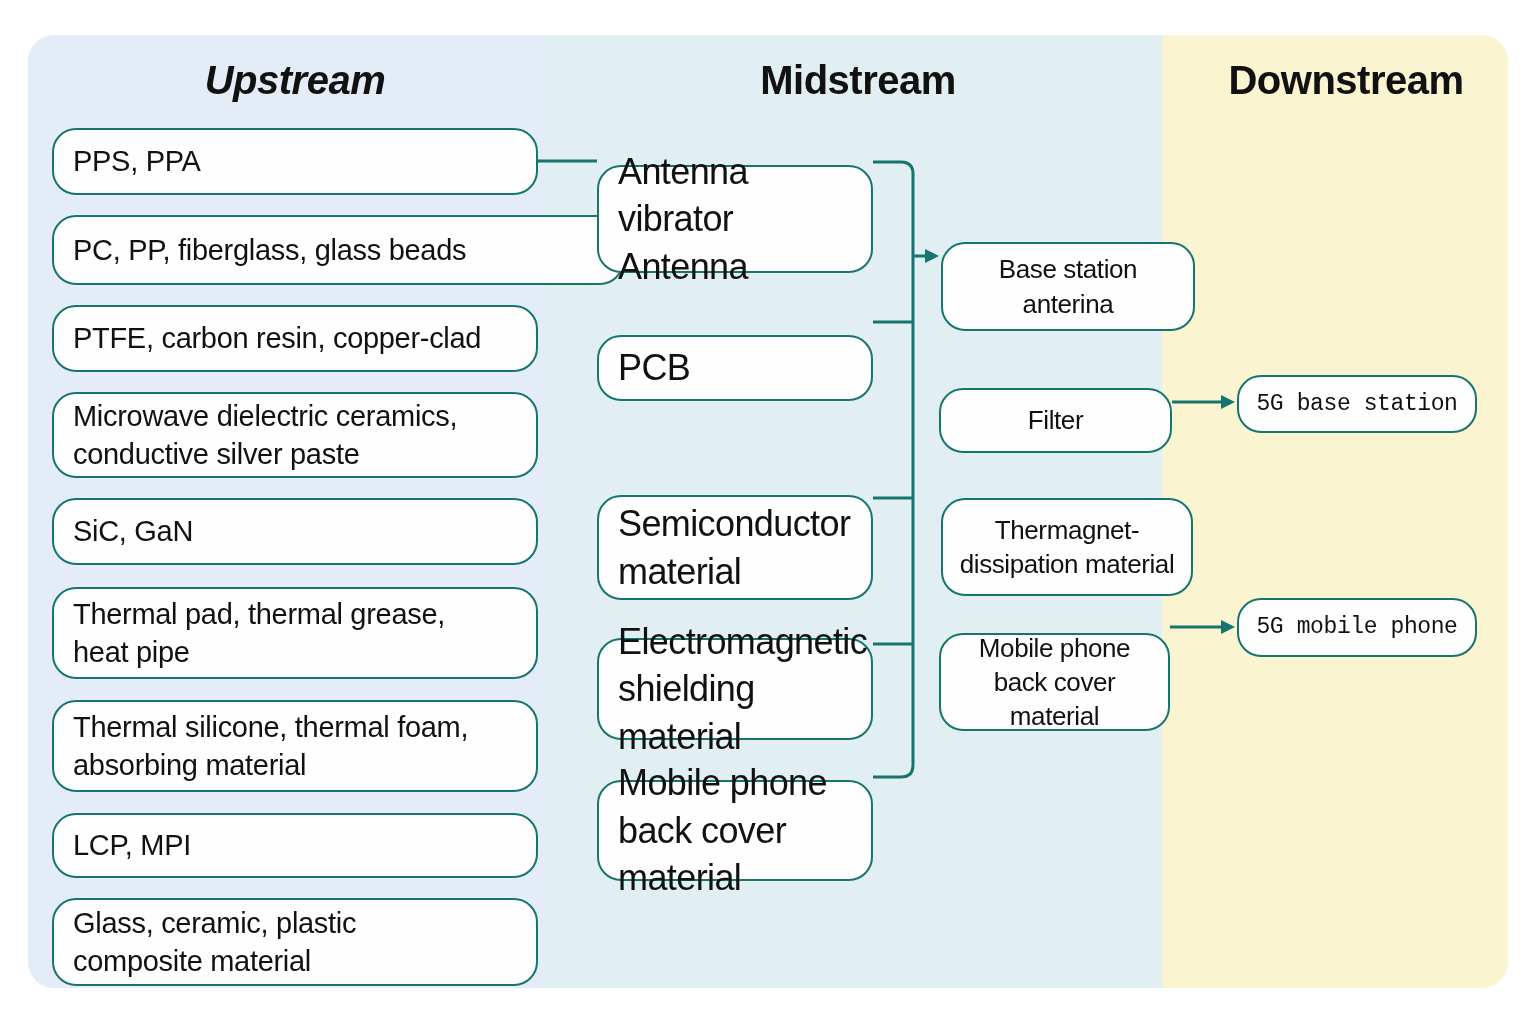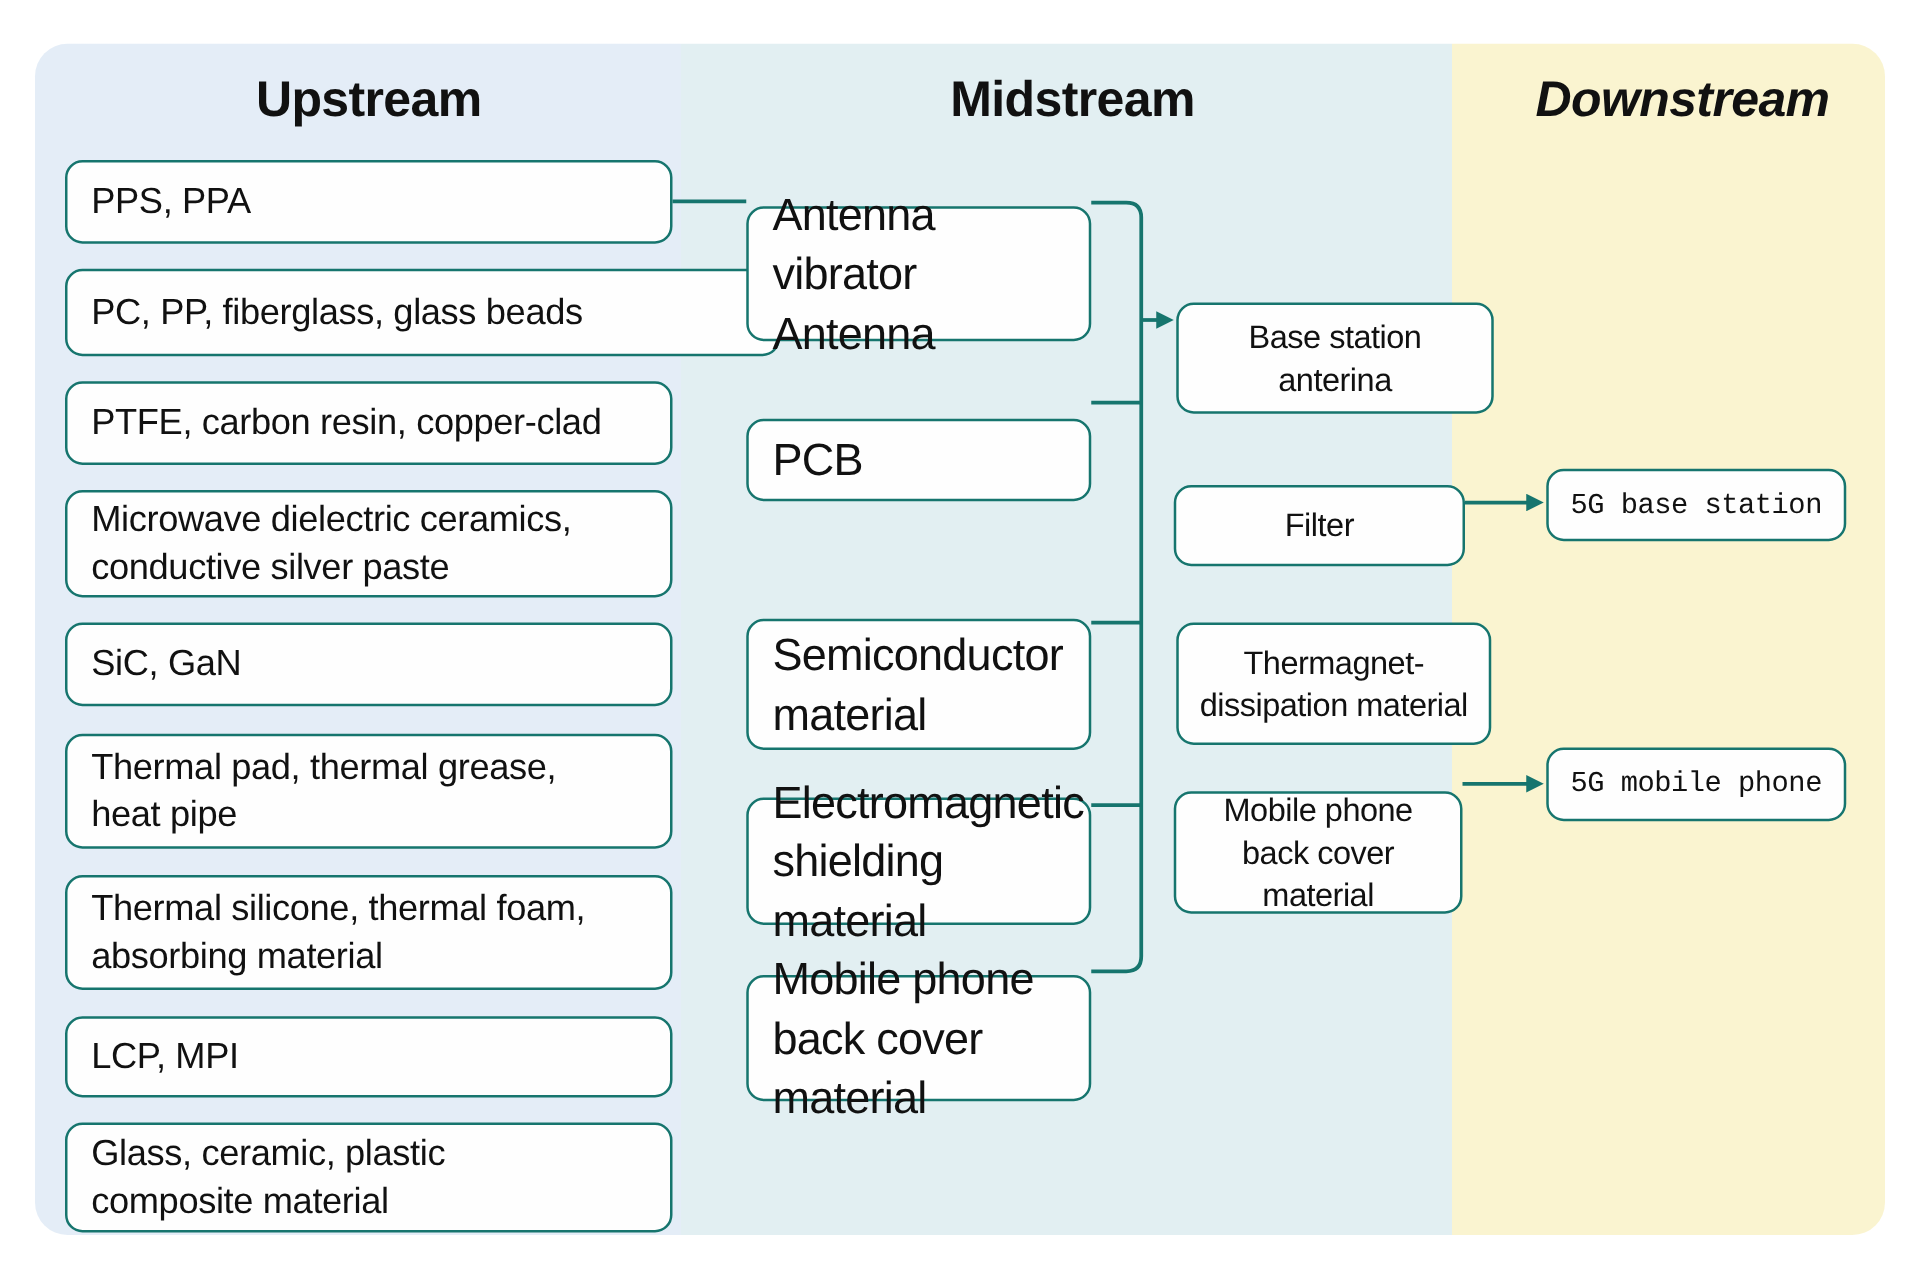--- a/index.html
+++ b/index.html
@@ -24,43 +24,43 @@
       var(--downstream-bg) 76.6%, var(--downstream-bg) 100%);
   }
   .title{
     position:absolute;font-size:40px;font-weight:700;letter-spacing:-0.5px;
     text-align:center;white-space:nowrap;
   }
   .node{
     position:absolute;box-sizing:border-box;
     background:var(--box-bg);
     border:2.5px solid var(--accent);
-    border-radius:14px;
+    border-radius:24px;
     display:flex;align-items:center;
     padding:0 14px 0 19px;
     font-size:29px;line-height:1.32;letter-spacing:-0.3px;
     white-space:pre-line;
   }
   .node.mid{font-size:36px;letter-spacing:-0.6px;margin-top:48px;}
   .node.comp{font-size:26px;letter-spacing:-0.4px;padding:0 8px;margin-top:28px;}
   .node.down{font-size:23px;letter-spacing:-0.4px;padding:0 8px;font-family:Liberation Mono, monospace;}
   .node.center{justify-content:center;text-align:center;}
   svg.wires{position:absolute;left:0;top:0;pointer-events:none;}
   .wire{stroke:var(--accent);stroke-width:3;fill:none;}
   .arrowhead{fill:var(--accent);}
 </style>
 </head>
 <body>
 
 <div class="stage">
   <div class="panel"></div>
 
-  <div class="title" style="left:52px;top:58px;width:486px;">Upstream</div>
+  <div class="title" style="left:52px;top:58px;width:486px;font-style:italic;">Upstream</div>
   <div class="title" style="left:600px;top:58px;width:516px;">Midstream</div>
-  <div class="title" style="left:1185px;top:58px;width:322px;font-style:italic;">Downstream</div>
+  <div class="title" style="left:1185px;top:58px;width:322px;">Downstream</div>
 
   <svg class="wires" width="1536" height="1024" viewBox="0 0 1536 1024">
     <defs>
       <marker id="arrow" markerUnits="userSpaceOnUse" markerWidth="16" markerHeight="14" refX="2" refY="7" orient="auto">
         <path class="arrowhead" fill="#16756e" d="M0,0 L14,7 L0,14 Z"></path>
       </marker>
     </defs>
     <path class="wire" d="M538 161 H597"></path>
     <path class="wire" d="M873 162 H901 Q913 162 913 174 V765 Q913 777 901 777 H873"></path>
     <path class="wire" d="M873 322 H913"></path>

